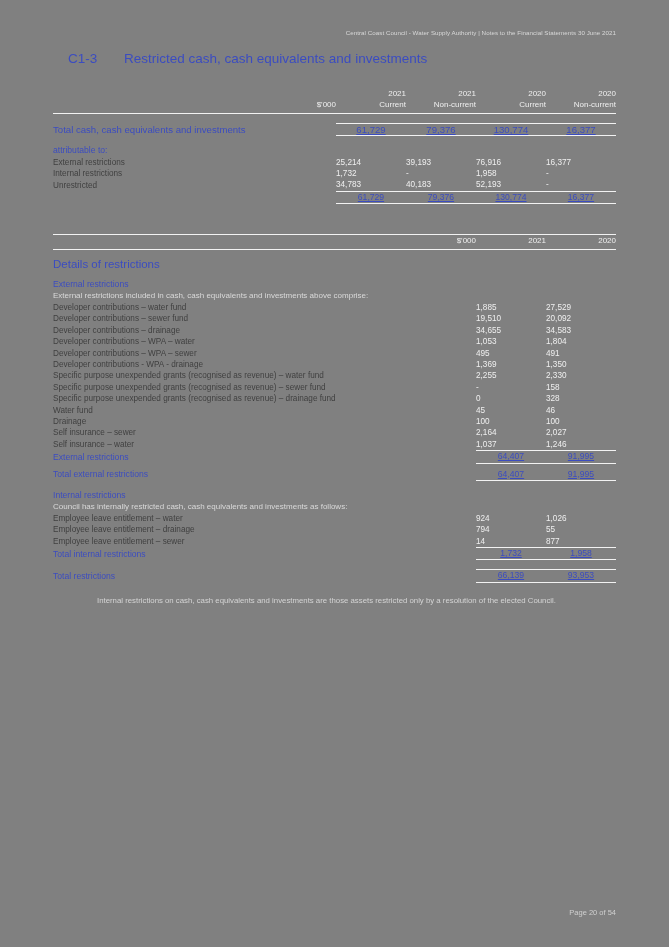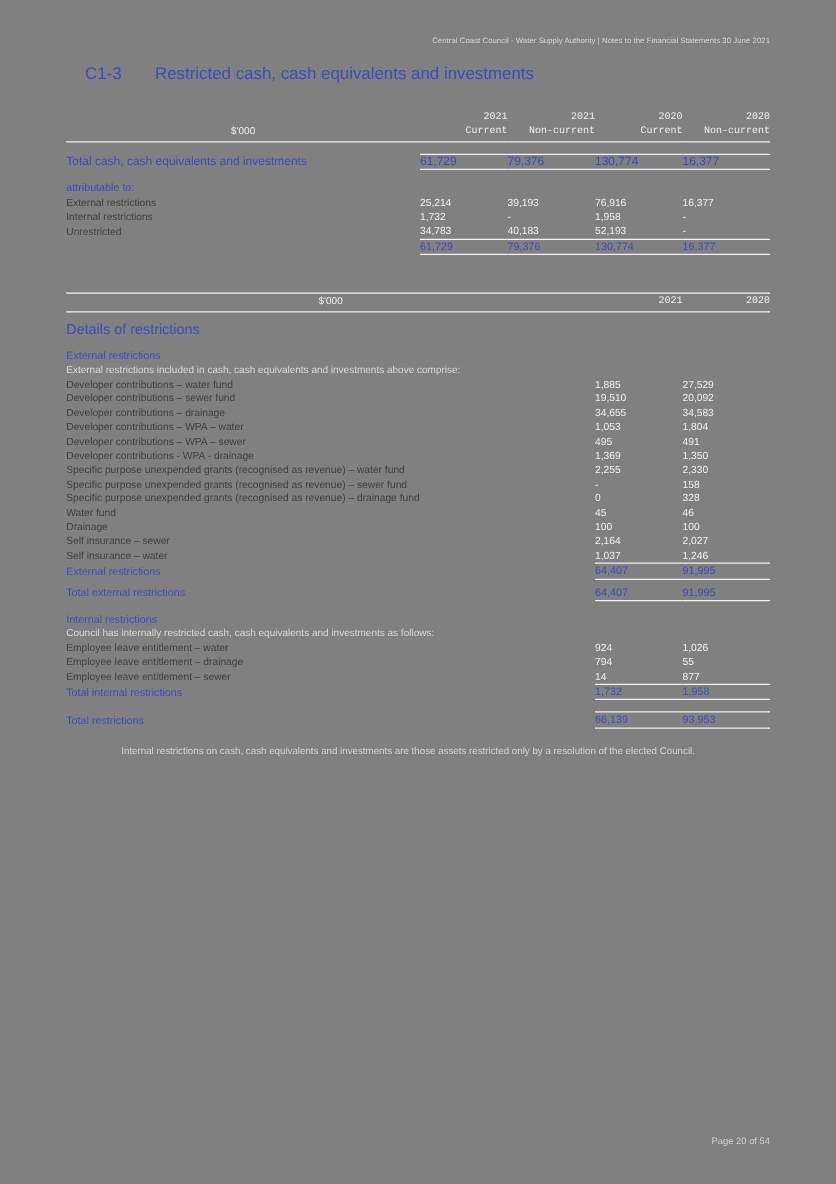--- a/index.html
+++ b/index.html
@@ -62,24 +62,23 @@
     font-weight: normal;
     line-height: 11.4px;
   }
   .col-label { width: 283px; }
   .col-num { width: 70px; text-align: right; }
   .hdr-cell {
     text-align: right;
     font-size: 8px;
     color: #efefef;
     padding-bottom: 1px;
-    font-family: Liberation Mono, monospace;
   }
   .hdr-unit {
-    text-align: center;
+    text-align: right;
     font-size: 8px;
     color: #efefef;
   }
   .rule-row td {
     border-bottom: 1.2px solid #f2f2f2;
     height: 2px;
     font-size: 0;
     line-height: 0;
   }
   .spacer-row td {
@@ -93,21 +92,22 @@
     line-height: 0;
   }
   .total-label {
     font-size: 9.6px;
     color: #3b4cc0;
     white-space: nowrap;
   }
   .total-num {
     font-size: 9.6px;
     color: #3b4cc0;
-    text-align: left;
+    text-align: center;
+    text-decoration: underline;
   }
   .body-label {
     color: #3f3f3f;
     font-size: 8.2px;
     white-space: nowrap;
   }
   .body-num {
     color: #efefef;
     font-size: 8.2px;
   }

